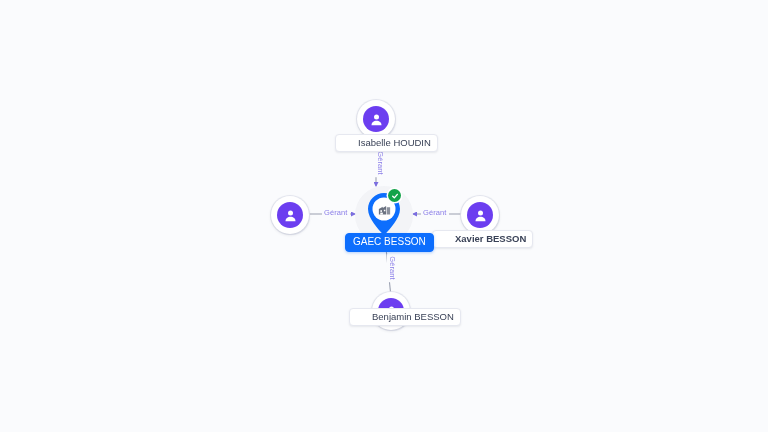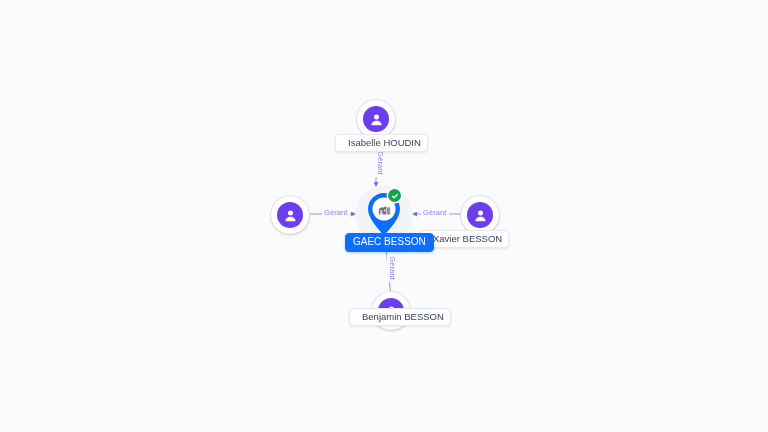--- a/index.html
+++ b/index.html
@@ -76,21 +76,21 @@
     justify-content: center;
   }
   .person-avatar svg { display: block; }
 
   
   .name-chip {
     position: absolute;
     background: #ffffff;
     border: 1px solid #e6e8f0;
     border-radius: 4px;
-    padding: 2px 6px 3px 12px;
+    padding: 2px 6px 3px 22px;
     font-size: 9.5px;
     line-height: 11px;
     color: #3a4257;
     white-space: nowrap;
     box-shadow: 0 1px 2px rgba(60,64,90,.10);
   }
 
   
   #company-node {
     position: absolute;
@@ -205,21 +205,21 @@
 
   <div class="person-node" style="left:461px; top:196px;">
     <div class="person-halo"></div>
     <div class="person-avatar">
       <svg width="15" height="15" viewBox="0 0 24 24" fill="#ffffff">
         <circle cx="12" cy="8" r="4"></circle>
         <path d="M4 21c0-4.4 3.6-7 8-7s8 2.6 8 7z"></path>
       </svg>
     </div>
   </div>
-  <div class="name-chip" style="left:420px; top:230px;">Xavier BESSON</div>
+  <div class="name-chip" style="left:432px; top:230px;font-weight:bold;">Xavier BESSON</div>
 
   <div class="person-node" style="left:372px; top:292px;">
     <div class="person-halo"></div>
     <div class="person-avatar">
       <svg width="15" height="15" viewBox="0 0 24 24" fill="#ffffff">
         <circle cx="12" cy="8" r="4"></circle>
         <path d="M4 21c0-4.4 3.6-7 8-7s8 2.6 8 7z"></path>
       </svg>
     </div>
   </div>

